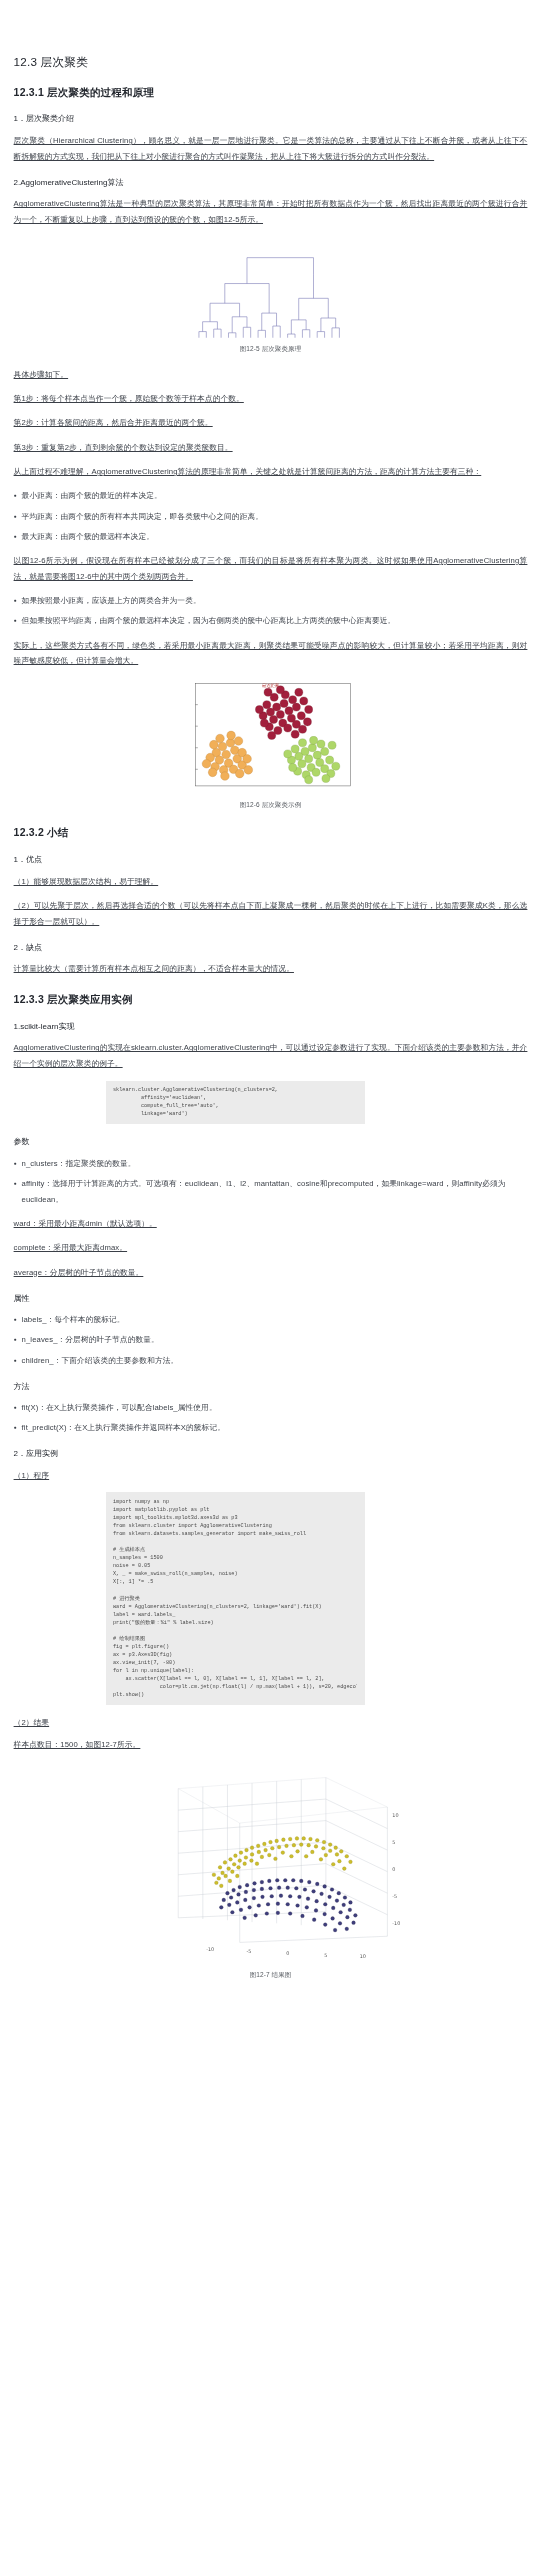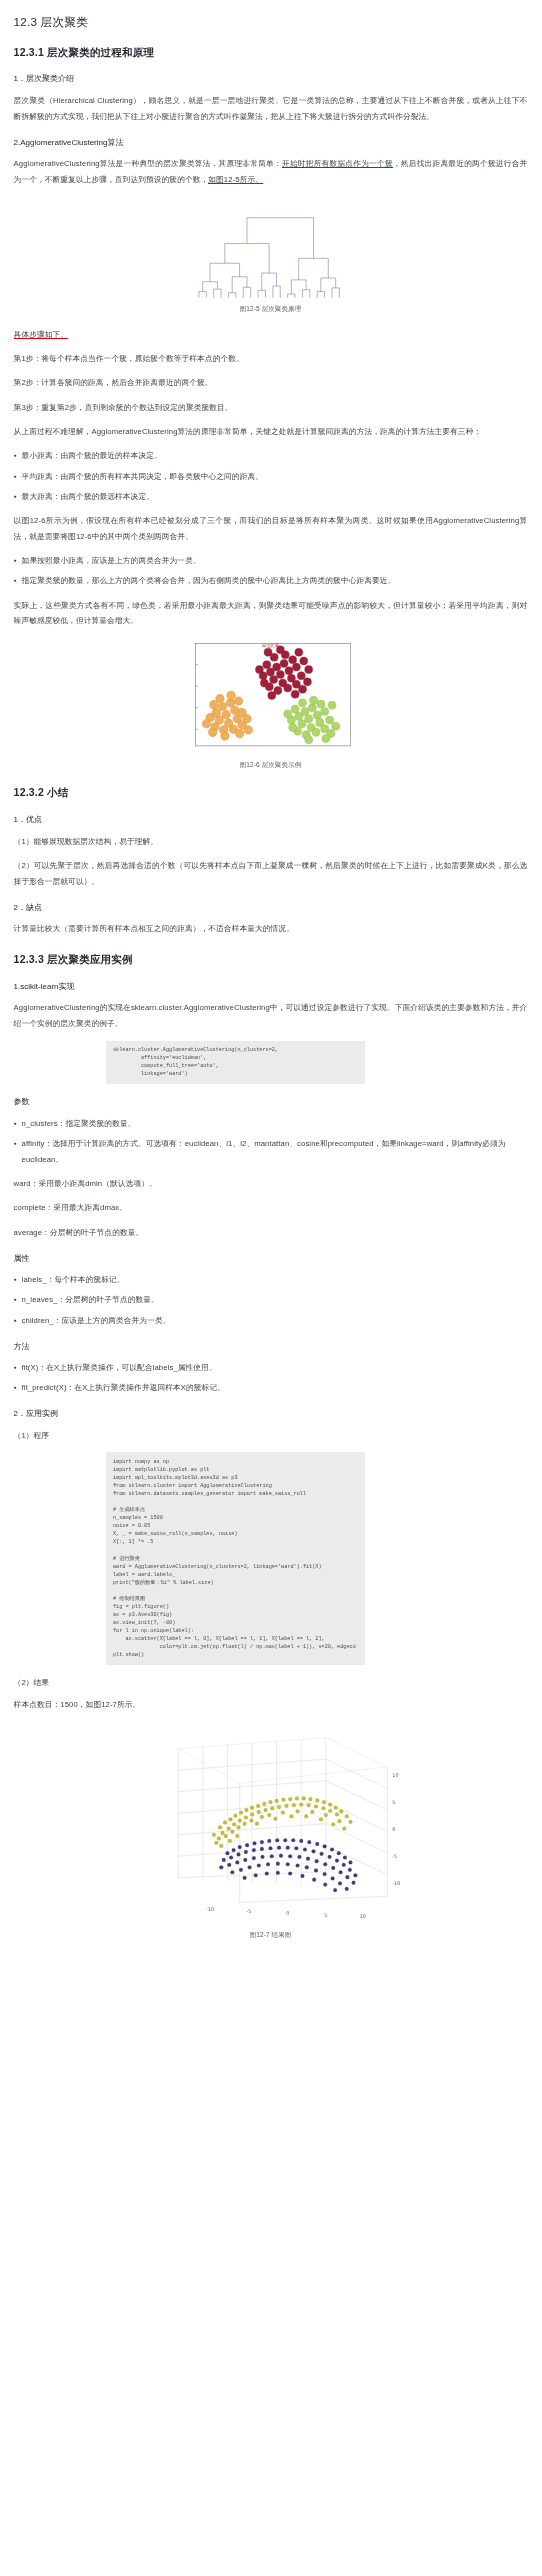--- a/index.html
+++ b/index.html
@@ -8,20 +8,21 @@
     background: #ffffff;
   }
   body {
     width: 543px;
     font-family: "Liberation Sans", "DejaVu Sans", sans-serif;
     color: #23272e;
   }
   .page {
     width: 541px;
     padding: 8.6px 13.6px 25px 13.6px;
+    margin-top: 40px;
   }
   h1.sec {
     font-size: 11.7px;
     font-weight: 400;
     color: #23272e;
     margin: 6.2px 0 16px 0;
     letter-spacing: 0.2px;
   }
   h2.subsec {
     font-size: 10.5px;
@@ -36,20 +37,21 @@
     color: #23272e;
     margin: 12.3px 0 8.6px 0;
   }
   p.body {
     font-size: 7.7px;
     line-height: 2.05;
     color: #3a3f47;
     margin: 0 0 8.6px 0;
     text-align: justify;
     letter-spacing: 0.1px;
+    text-decoration: underline;
   }
   p.tight { margin-bottom: 6.2px; }
   ul.bul {
     list-style: none;
     margin: 0 0 8.6px 0;
     padding: 0;
   }
   ul.bul li {
     font-size: 7.7px;
     line-height: 2.05;
@@ -158,21 +160,21 @@
   <ul class="bul">
     <li>最小距离：由两个簇的最近的样本决定。</li>
     <li>平均距离：由两个簇的所有样本共同决定，即各类簇中心之间的距离。</li>
     <li>最大距离：由两个簇的最远样本决定。</li>
   </ul>
 
   <p class="body">以图12-6所示为例，假设现在所有样本已经被划分成了三个簇，而我们的目标是将所有样本聚为两类。这时候如果使用AgglomerativeClustering算法，就是需要将图12-6中的其中两个类别两两合并。</p>
 
   <ul class="bul">
     <li>如果按照最小距离，应该是上方的两类合并为一类。</li>
-    <li>指定聚类簇的数量，那么上方的两个类将会合并，因为右侧两类的簇中心距离比上方两类的簇中心距离要近。</li>
+    <li>但如果按照平均距离，由两个簇的最远样本决定，因为右侧两类的簇中心距离比上方两类的簇中心距离要近。</li>
   </ul>
 
   <p class="body">实际上，这些聚类方式各有不同，绿色类，若采用最小距离最大距离，则聚类结果可能受噪声点的影响较大，但计算量较小；若采用平均距离，则对噪声敏感度较低，但计算量会增大。</p>
 
   <div class="figwrap">
     <svg class="scatter-fig" width="185" height="117" viewBox="0 0 300 190">
       <rect x="28" y="6" width="252" height="166" fill="#ffffff" stroke="#555" stroke-width="0.8"></rect>
       <g stroke="#555" stroke-width="0.8">
         <line x1="28" y1="40" x2="32" y2="40"></line>
         <line x1="28" y1="75" x2="32" y2="75"></line>
@@ -300,21 +302,21 @@
     <li>affinity：选择用于计算距离的方式。可选项有：euclidean、l1、l2、mantattan、cosine和precomputed，如果linkage=ward，则affinity必须为euclidean。</li>
   </ul>
   <p class="body">ward：采用最小距离dmin（默认选项）。</p>
   <p class="body">complete：采用最大距离dmax。</p>
   <p class="body">average：分层树的叶子节点的数量。</p>
 
   <h3 class="bold">属性</h3>
   <ul class="bul">
     <li>labels_：每个样本的簇标记。</li>
     <li>n_leaves_：分层树的叶子节点的数量。</li>
-    <li>children_：应该是上方的两类合并为一类。</li>
+    <li>children_：下面介绍该类的主要参数和方法。</li>
   </ul>
 
   <h3 class="bold">方法</h3>
   <ul class="bul">
     <li>fit(X)：在X上执行聚类操作，可以配合labels_属性使用。</li>
     <li>fit_predict(X)：在X上执行聚类操作并返回样本X的簇标记。</li>
   </ul>
 
   <h3 class="bold">2．应用实例</h3>
   <p class="body tight">（1）程序</p>

